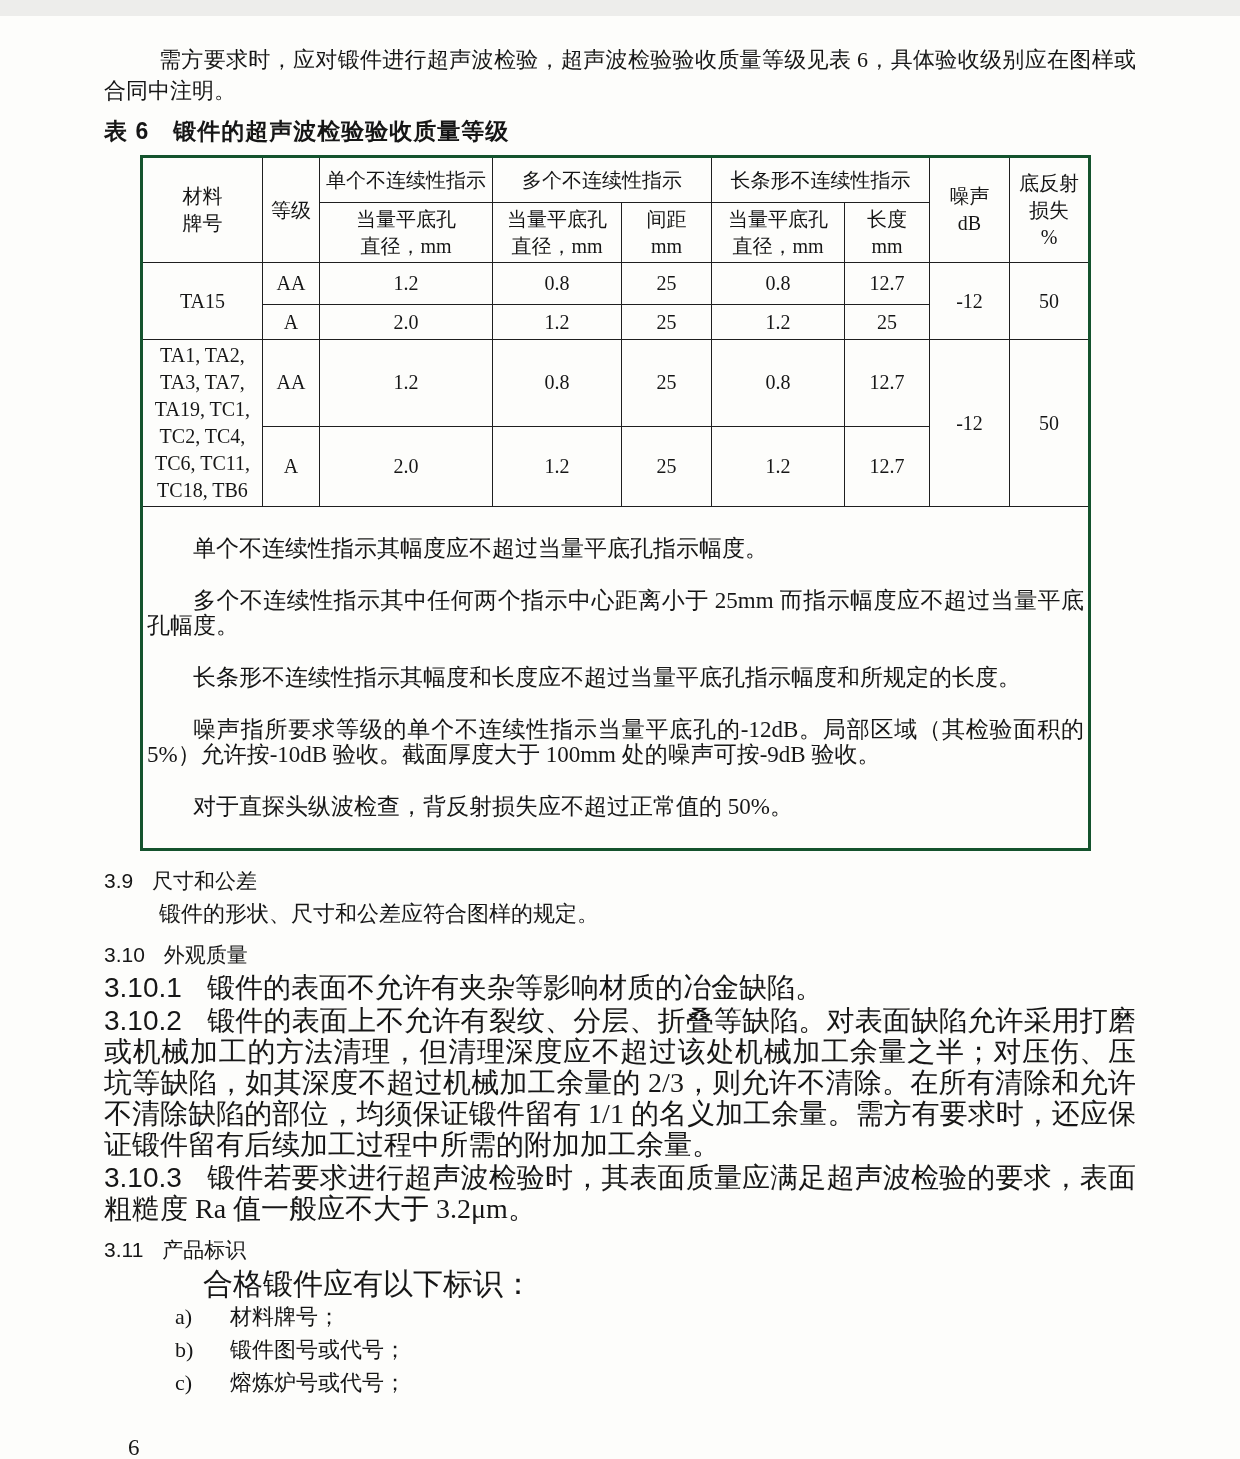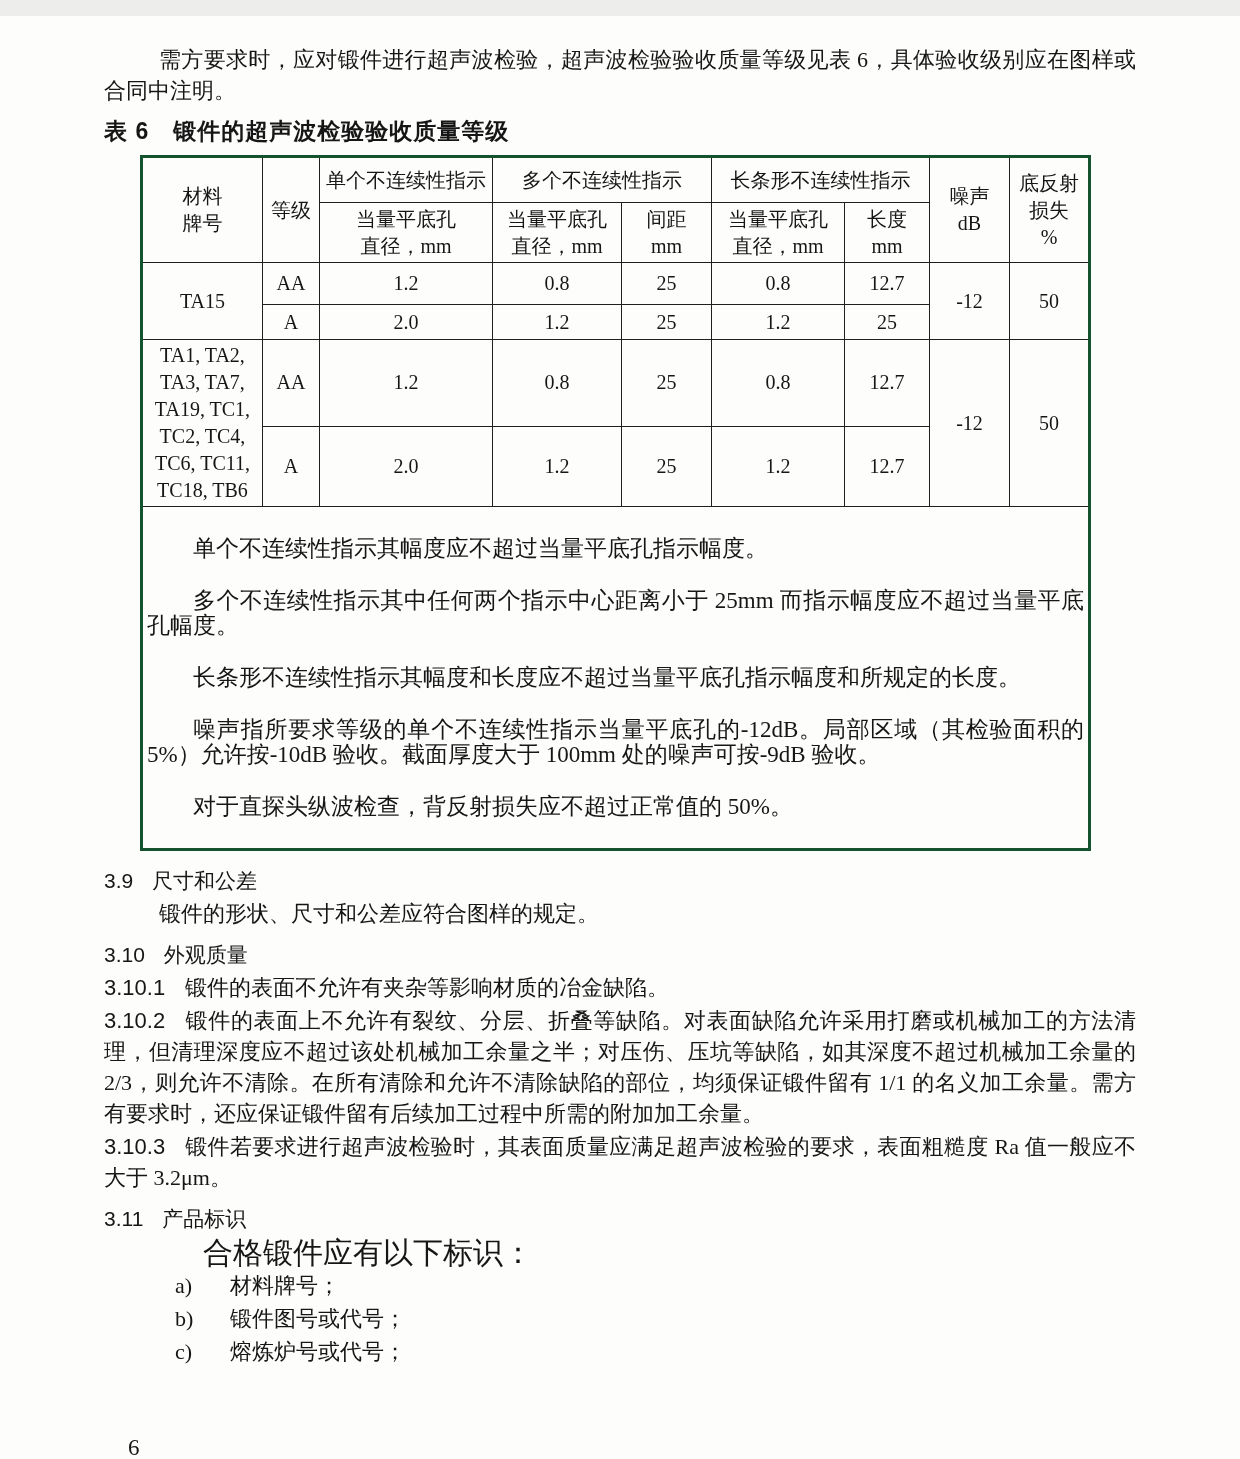--- a/index.html
+++ b/index.html
@@ -26,21 +26,21 @@
   .sec-heading {
     margin: 10px 0 2px 0;
     font-size: 21px;
     line-height: 31px;
     font-weight: normal;
     font-family: "Liberation Sans", "DejaVu Sans", sans-serif;
   }
   .sec-heading .sec-num { margin-right: 0.9em; }
   .clause-para {
     margin: 2px 0 0 0;
-    font-size: 22px;
+    font-size: 28px;
     line-height: 31px;
     text-align: justify;
   }
   .clause-para .clause-num {
     font-family: "Liberation Sans", "DejaVu Sans", sans-serif;
     margin-right: 0.9em;
   }
   
   .table-title {
     margin: 10px 0 8px 0;

